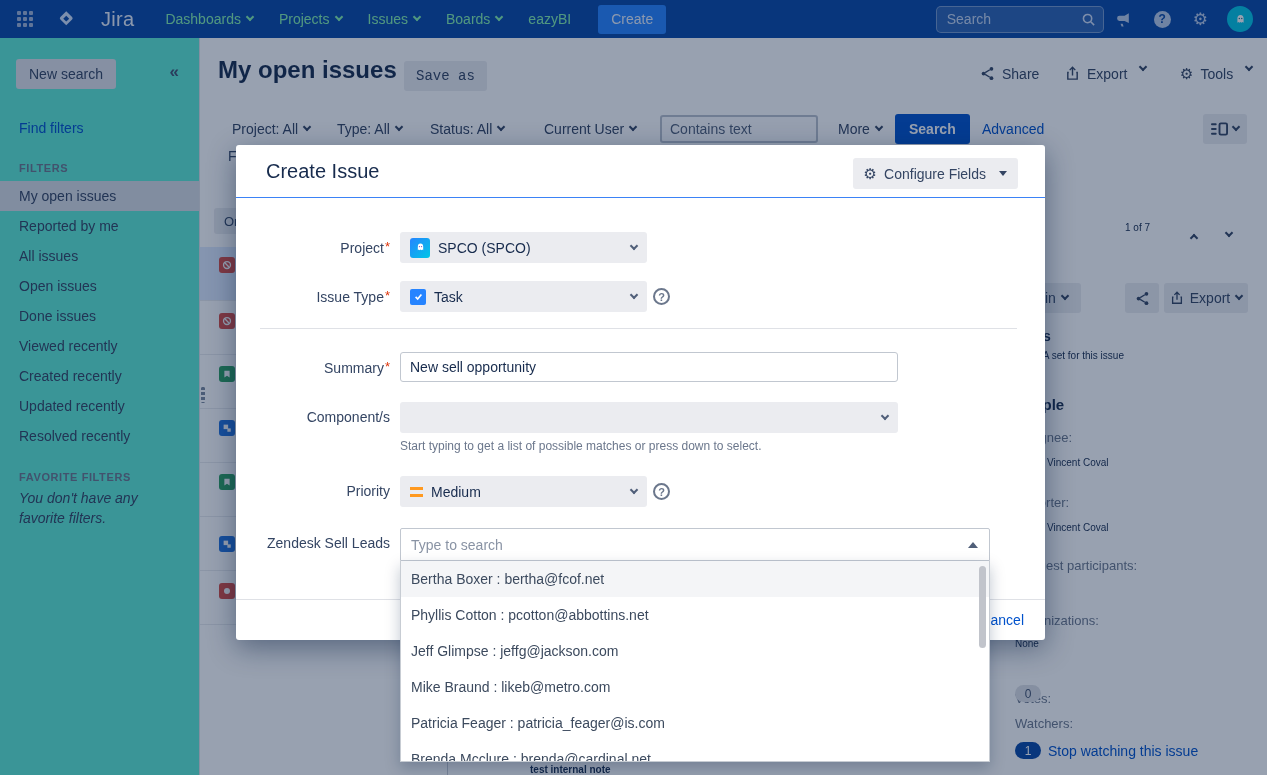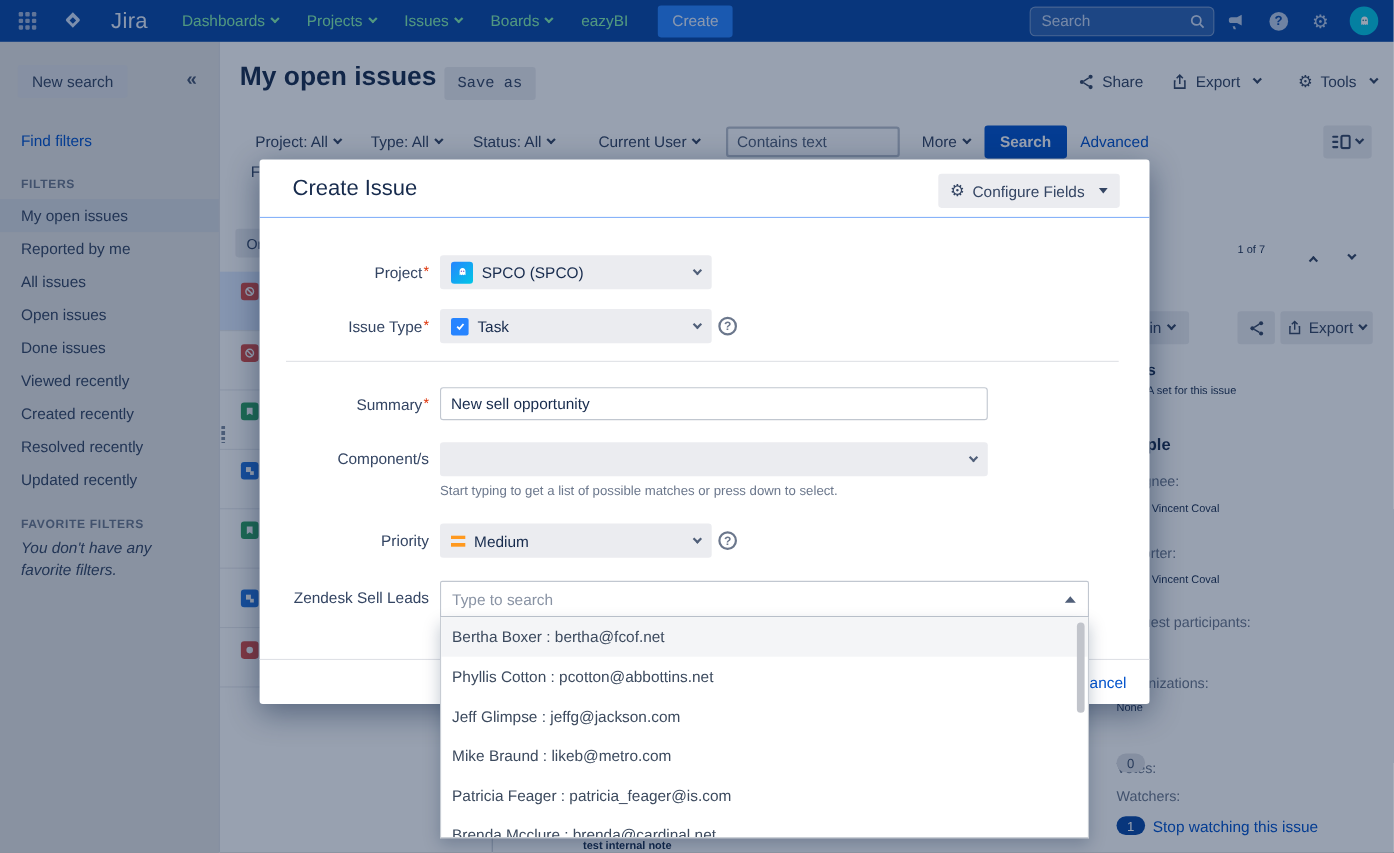--- a/index.html
+++ b/index.html
@@ -25,37 +25,37 @@
   .nav-search input::placeholder{color:rgba(235,242,255,.8)}
   .nav-search .mag{position:absolute;right:8px;top:6px;color:#CFDDF5}
   .nav-ico{margin:0 11px;color:#B9CBE8;display:flex;align-items:center;cursor:pointer}
   .help-circle{width:17px;height:17px;border-radius:50%;background:#B9CBE8;color:#0747A6;font-weight:bold;
     font-size:12px;display:flex;align-items:center;justify-content:center}
   .gear-glyph{font-size:17px;line-height:1;color:#B9CBE8}
   .avatar-nav{width:26px;height:26px;border-radius:50%;background:#00C7E6;margin:0 14px 0 8px;
     display:flex;align-items:center;justify-content:center;cursor:pointer;border:2px solid #00C7E6}
 
   
-  .sidebar{position:absolute;left:0;top:38px;width:200px;bottom:0;background:#e5e5e5;border-right:1px solid #DFE1E6}
+  .sidebar{position:absolute;left:0;top:38px;width:200px;bottom:0;background:#5eead4;border-right:1px solid #DFE1E6}
   .new-search{position:absolute;left:16px;top:21px;height:30px;padding:0 13px;background:#E0E2E8;border:none;
     border-radius:3px;font-size:14px;color:#344563;font-family:inherit;cursor:pointer}
   .collapse{position:absolute;right:20px;top:24px;font-size:17px;font-weight:bold;color:#42526E;cursor:pointer}
   .find-filters{position:absolute;left:19px;top:82px;color:#0052CC;font-size:14px;cursor:pointer}
   .side-head{position:absolute;left:19px;font-size:11px;font-weight:bold;color:#6B778C;letter-spacing:.6px}
   .side-list{position:absolute;left:0;top:143px;width:100%;list-style:none}
   .side-list li{height:30px;line-height:30px;padding-left:19px;font-size:14px;color:#344563;cursor:pointer}
   .side-list li.sel{background:#D8DCE3}
   .fav-empty{position:absolute;left:19px;top:450px;width:155px;font-size:14px;font-style:italic;color:#344563;line-height:20px}
 
   
   .main{position:absolute;left:200px;top:38px;right:0;bottom:0;background:#fff}
   .page-title{position:absolute;left:18px;top:18px;font-size:24px;font-weight:600;color:#172B4D}
   .save-as{position:absolute;left:204px;top:23px;height:30px;padding:0 12px;background:#EBECF0;border:none;
     border-radius:3px;font-size:14px;color:#344563;font-family:Liberation Mono, monospace;cursor:pointer}
-  .hdr-act{position:absolute;top:28px;display:flex;align-items:center;gap:7px;font-size:14px;color:#344563;cursor:pointer}
+  .hdr-act{position:absolute;top:28px;display:flex;align-items:flex-start;gap:7px;font-size:14px;color:#344563;cursor:pointer}
   .fbar{position:absolute;top:83px;display:flex;align-items:center;font-size:14px;color:#344563;cursor:pointer}
   .contains{position:absolute;left:460px;top:77px;width:158px;height:28px;border:2px solid #B9C0CC;border-radius:3px;
     background:#FBFCFD;font-size:14px;color:#505F79;padding:0 8px;font-family:inherit}
   .contains::placeholder{color:#505F79}
   .search-btn{position:absolute;left:695px;top:76px;height:30px;padding:0 14px;background:#0052CC;color:#fff;
     border:none;border-radius:3px;font-size:14px;font-weight:bold;font-family:inherit;cursor:pointer}
   .advanced{position:absolute;left:782px;top:83px;color:#0052CC;font-size:14px;cursor:pointer}
   .view-switch{position:absolute;left:1003px;top:76px;width:44px;height:30px;background:#EBECF0;border:none;
     border-radius:3px;display:flex;align-items:center;justify-content:center;gap:5px;color:#344563;cursor:pointer}
 
@@ -209,22 +209,22 @@
     <span class="find-filters">Find filters</span>
     <div class="side-head" style="top:124px">FILTERS</div>
     <ul class="side-list">
       <li class="sel">My open issues</li>
       <li>Reported by me</li>
       <li>All issues</li>
       <li>Open issues</li>
       <li>Done issues</li>
       <li>Viewed recently</li>
       <li>Created recently</li>
+      <li>Updated recently</li>
       <li>Resolved recently</li>
-      <li>Updated recently</li>
     </ul>
     <div class="side-head" style="top:433px">FAVORITE FILTERS</div>
     <div class="fav-empty">
       <div>You don't have any</div>
       <div>favorite filters.</div>
     </div>
   </aside>
 
   <main class="main">
     <h1 class="page-title">My open issues</h1>

